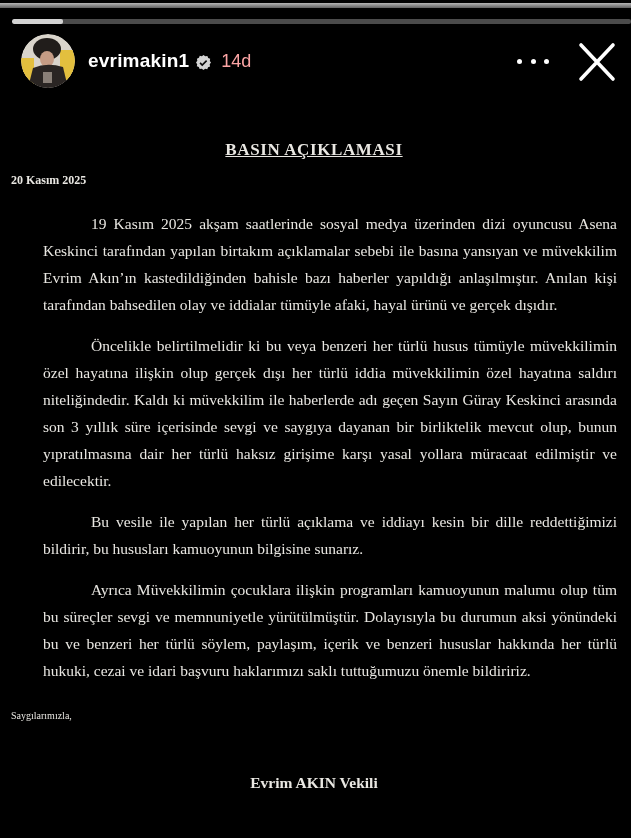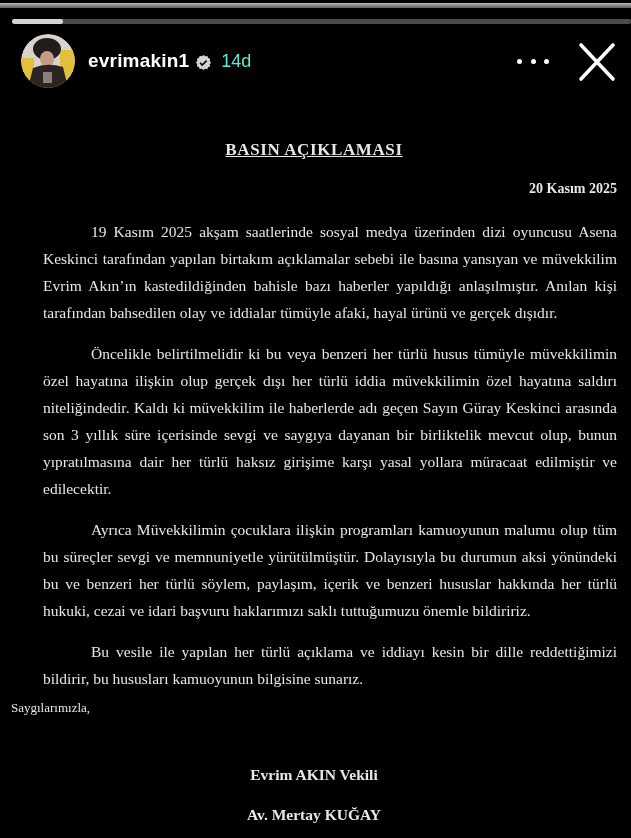--- a/index.html
+++ b/index.html
@@ -34,21 +34,21 @@
   .avatar svg { display: block; width: 100%; height: 100%; }
   .header-id {
     position: absolute; left: 88px; top: 50px;
     display: flex; align-items: center; gap: 7px;
   }
   .username {
     color: #ffffff; font-size: 19px; font-weight: bold; letter-spacing: .2px;
     cursor: pointer;
   }
   .verified { display: inline-flex; margin-top: 2px; }
-  .timestamp { color: #5eead4; font-size: 18px; margin-left: 3px; }
+  .timestamp { color: #fca5a5; font-size: 18px; margin-left: 3px; }
 
   .more-button {
     position: absolute; left: 516px; top: 50px; width: 34px; height: 22px;
     display: flex; align-items: center; justify-content: space-between;
     padding: 0 1px; cursor: pointer; background: none; border: none;
   }
   .more-button i {
     width: 5px; height: 5px; border-radius: 50%; background: #fff; display: block;
   }
   .close-button {
@@ -63,31 +63,31 @@
     padding: 140px 14px 0 11px;
     color: #e9e7e2;
     font-family: "Liberation Serif", "DejaVu Serif", serif;
     pointer-events: none;
   }
   .doc-title {
     text-align: center; font-size: 17px; font-weight: bold;
     text-decoration: underline; letter-spacing: .6px; line-height: 20px;
   }
   .doc-date {
-    text-align: right; font-size: 14px; font-weight: bold;
-    margin-top: 20px; line-height: 17px;
+    font-size: 12px; font-weight: bold;
+    margin-top: 12px; line-height: 17px;
   }
   .doc-body p {
     text-align: justify; text-indent: 48px;
     font-size: 15.5px; line-height: 27px;
     margin-top: 14px;
     margin-left: 32px;
   }
   .doc-body p.first { margin-top: 21px; }
-  .doc-closing { font-size: 13px; line-height: 27px; margin-top: 2px; }
+  .doc-closing { font-size: 10px; line-height: 27px; margin-top: 18px; }
   .sig-role {
     text-align: center; font-size: 15.5px; font-weight: bold;
     margin-top: 44px; line-height: 20px;
   }
   .sig-name {
     text-align: center; font-size: 15.5px; font-weight: bold;
     margin-top: 20px; line-height: 20px;
   }
 </style>
 </head>
@@ -141,21 +141,20 @@
       <path d="M5 3 L37 37 M37 3 L5 37" stroke="#ffffff" stroke-width="3.6" stroke-linecap="round"></path>
     </svg>
   </button>
 
   <div class="document">
     <div class="doc-title">BASIN AÇIKLAMASI</div>
     <div class="doc-date">20 Kasım 2025</div>
     <div class="doc-body">
       <p class="first">19 Kasım 2025 akşam saatlerinde sosyal medya üzerinden dizi oyuncusu Asena Keskinci tarafından yapılan birtakım açıklamalar sebebi ile basına yansıyan ve müvekkilim Evrim Akın’ın kastedildiğinden bahisle bazı haberler yapıldığı anlaşılmıştır. Anılan kişi tarafından bahsedilen olay ve iddialar tümüyle afaki, hayal ürünü ve gerçek dışıdır.</p>
       <p>Öncelikle belirtilmelidir ki bu veya benzeri her türlü husus tümüyle müvekkilimin özel hayatına ilişkin olup gerçek dışı her türlü iddia müvekkilimin özel hayatına saldırı niteliğindedir. Kaldı ki müvekkilim ile haberlerde adı geçen Sayın Güray Keskinci arasında son 3 yıllık süre içerisinde sevgi ve saygıya dayanan bir birliktelik mevcut olup, bunun yıpratılmasına dair her türlü haksız girişime karşı yasal yollara müracaat edilmiştir ve edilecektir.</p>
+      <p>Bu vesile ile yapılan her türlü açıklama ve iddiayı kesin bir dille reddettiğimizi bildirir, bu hususları kamuoyunun bilgisine sunarız.</p>
       <p>Ayrıca Müvekkilimin çocuklara ilişkin programları kamuoyunun malumu olup tüm bu süreçler sevgi ve memnuniyetle yürütülmüştür. Dolayısıyla bu durumun aksi yönündeki bu ve benzeri her türlü söylem, paylaşım, içerik ve benzeri hususlar hakkında her türlü hukuki, cezai ve idari başvuru haklarımızı saklı tuttuğumuzu önemle bildiririz.</p>
-      <p>Bu vesile ile yapılan her türlü açıklama ve iddiayı kesin bir dille reddettiğimizi bildirir, bu hususları kamuoyunun bilgisine sunarız.</p>
     </div>
     <div class="doc-closing">Saygılarımızla,</div>
     <div class="sig-role">Evrim AKIN Vekili</div>
-    <div class="sig-name">Av. Mertay KUĞAY</div>
   </div>
 
 </div>
 
 </body></html>

